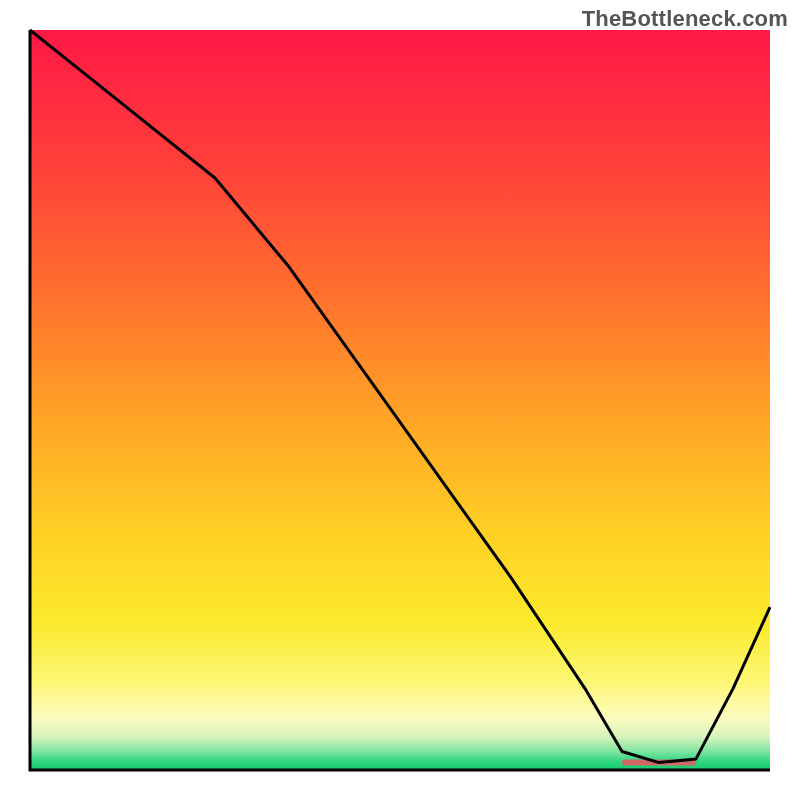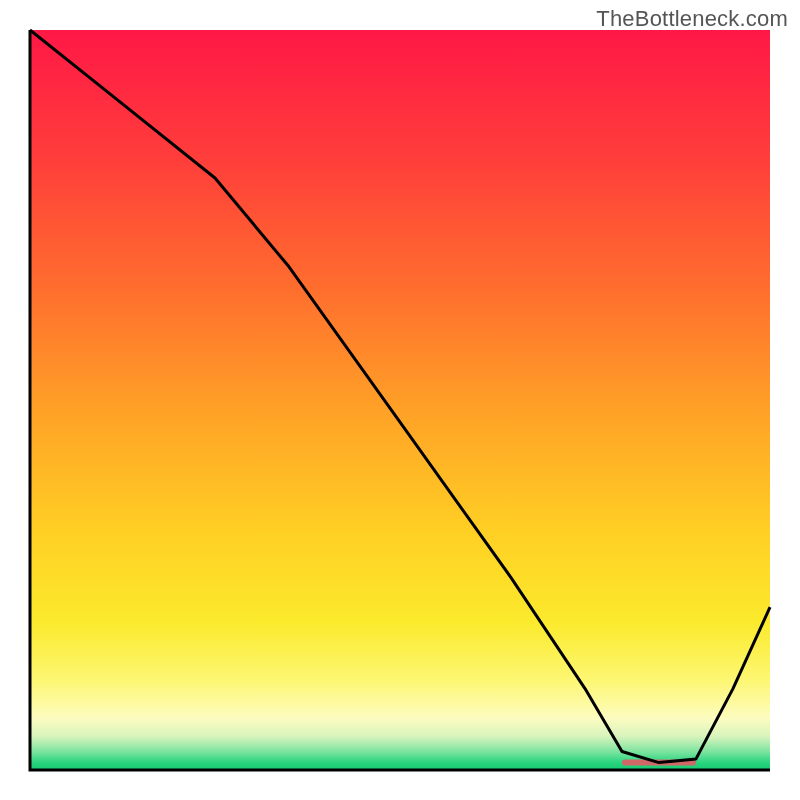--- a/index.html
+++ b/index.html
@@ -14,21 +14,21 @@
   .container {
     position: relative;
     width: 800px;
     height: 800px;
   }
   .watermark {
     position: absolute;
     top: 6px;
     right: 12px;
     font-size: 22px;
-    font-weight: 400;
+    font-weight: 700;
     color: #555555;
     letter-spacing: 0.2px;
   }
   svg {
     position: absolute;
     top: 0;
     left: 0;
   }
 </style>
 </head>

